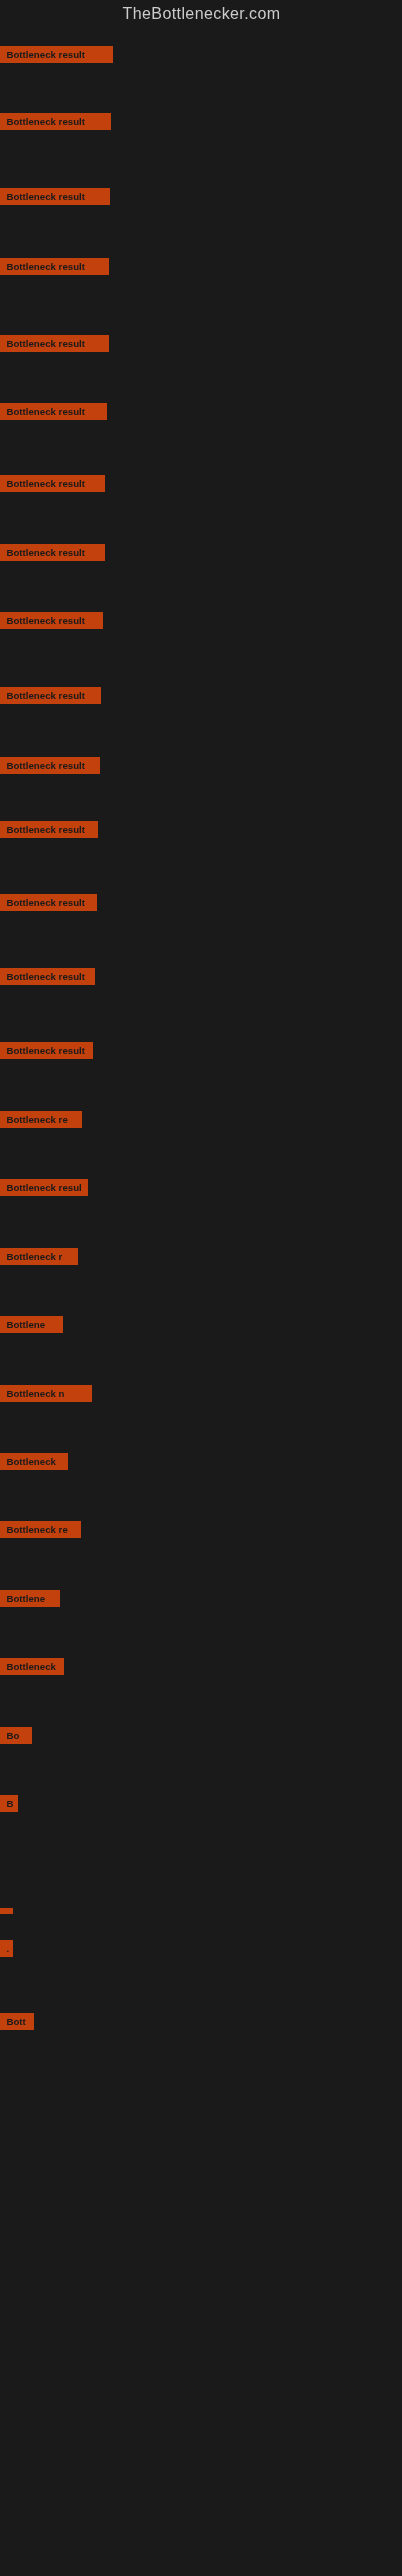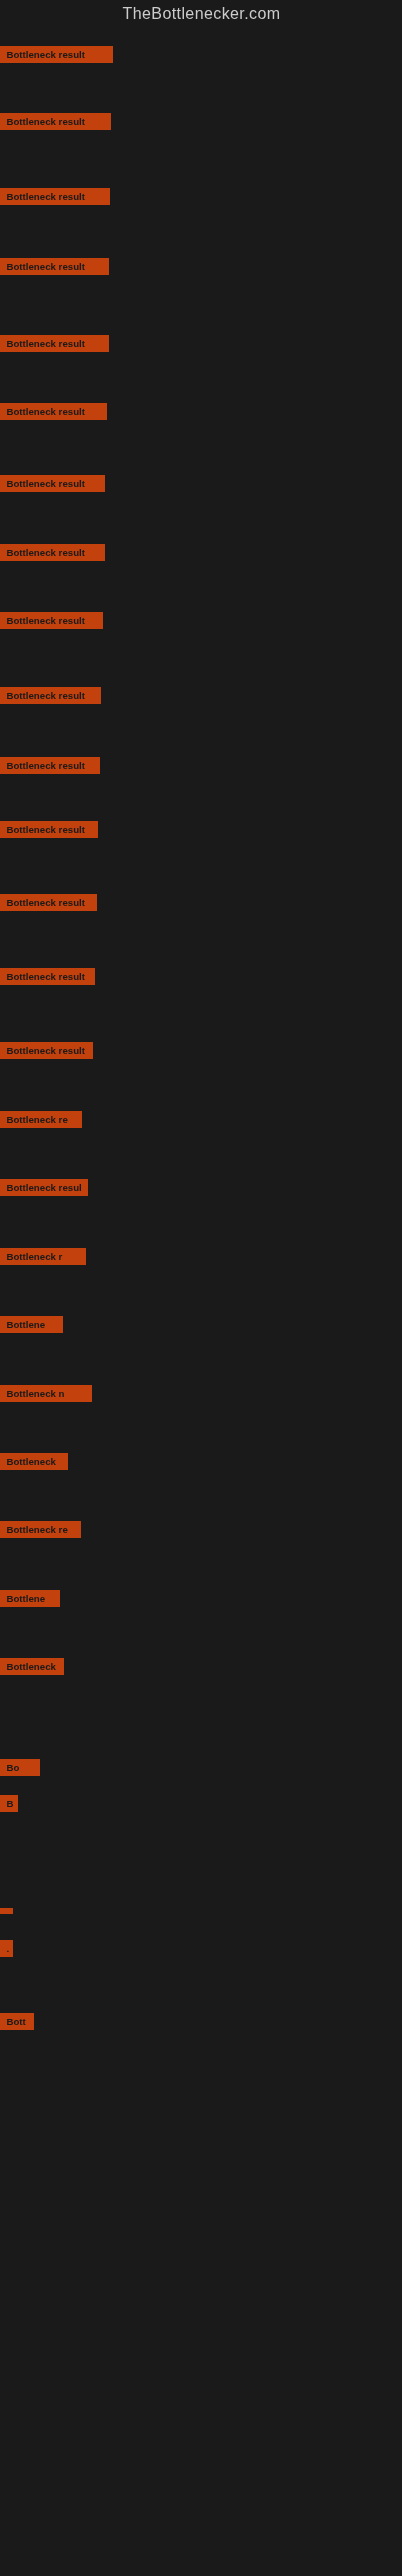--- a/index.html
+++ b/index.html
@@ -44,25 +44,25 @@
 <div class="bottleneck-item" style="top: 544px; width: 105px;">Bottleneck result</div>
 <div class="bottleneck-item" style="top: 612px; width: 103px;">Bottleneck result</div>
 <div class="bottleneck-item" style="top: 687px; width: 101px;">Bottleneck result</div>
 <div class="bottleneck-item" style="top: 757px; width: 100px;">Bottleneck result</div>
 <div class="bottleneck-item" style="top: 821px; width: 98px;">Bottleneck result</div>
 <div class="bottleneck-item" style="top: 894px; width: 97px;">Bottleneck result</div>
 <div class="bottleneck-item" style="top: 968px; width: 95px;">Bottleneck result</div>
 <div class="bottleneck-item" style="top: 1042px; width: 93px;">Bottleneck result</div>
 <div class="bottleneck-item" style="top: 1111px; width: 82px;">Bottleneck re</div>
 <div class="bottleneck-item" style="top: 1179px; width: 88px;">Bottleneck resul</div>
-<div class="bottleneck-item" style="top: 1248px; width: 86px;">Bottleneck r</div>
+<div class="bottleneck-item" style="top: 1248px; width: 78px;">Bottleneck r</div>
 <div class="bottleneck-item" style="top: 1316px; width: 63px;">Bottlene</div>
 <div class="bottleneck-item" style="top: 1385px; width: 92px;">Bottleneck n</div>
 <div class="bottleneck-item" style="top: 1453px; width: 68px;">Bottleneck</div>
 <div class="bottleneck-item" style="top: 1521px; width: 81px;">Bottleneck re</div>
 <div class="bottleneck-item" style="top: 1590px; width: 60px;">Bottlene</div>
 <div class="bottleneck-item" style="top: 1658px; width: 64px;">Bottleneck</div>
-<div class="bottleneck-item" style="top: 1727px; width: 40px; margin-top: 32px;">Bo</div>
+<div class="bottleneck-item" style="top: 1727px; width: 32px;">Bo</div>
 <div class="bottleneck-item" style="top: 1795px; width: 17.7px;">B</div>
 <div class="bottleneck-item" style="top: 1908px; width: 13px;"></div>
 <div class="bottleneck-item" style="top: 1940px; width: 9.7px;">.</div>
 <div class="bottleneck-item" style="top: 2013px; width: 34px;">Bott</div>
 
 
 </body></html>

